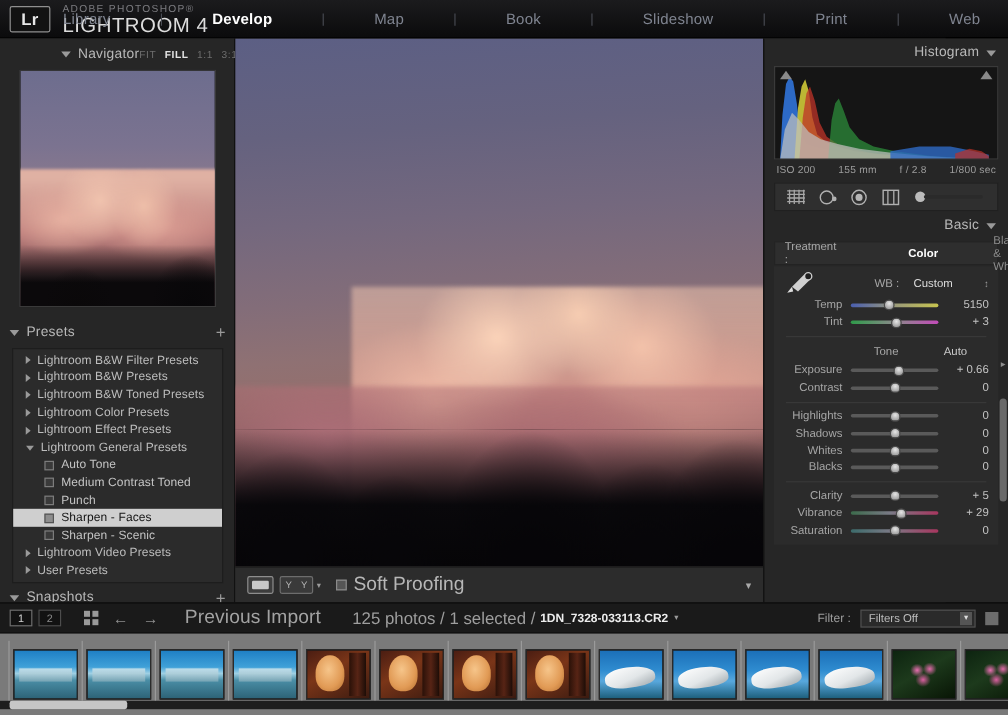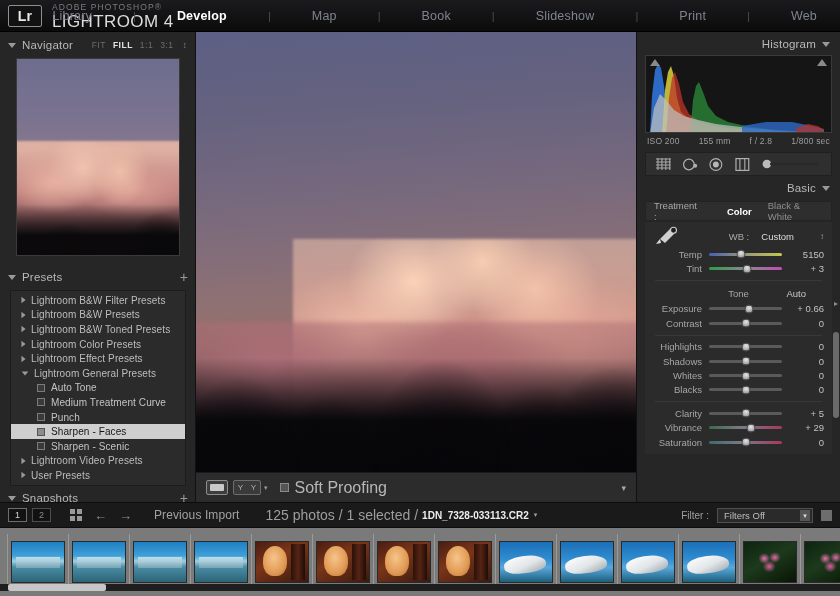--- a/index.html
+++ b/index.html
@@ -35,21 +35,21 @@
   .modules { position: absolute; right: 14px; top: 0; height: 32px; display: flex; align-items: center; gap: 32px; }
   .mod {
     font-size: 12.5px; color: #7f8490; padding: 0 9px; cursor: default; letter-spacing: .2px;
   }
   .mod.active { color: #fff; font-weight: bold; }
   .mod-sep { color: #4a4d55; font-size: 11px; }
 
   
   .left-panel {
     position: absolute; left: 0; top: 32px; width: 196px; height: 470px;
-    background: #262626; border-right: 1px solid #111;
+    background: #262626; border-right: 1px solid #111; padding-left: 43px;
   }
   .panel-head {
     position: relative; height: 18px; margin: 4px 8px 0 8px;
     display: flex; align-items: center;
   }
   .tri {
     width: 0; height: 0; margin-right: 6px;
     border-left: 4.5px solid transparent; border-right: 4.5px solid transparent;
     border-top: 5px solid #9a9a9a;
   }
@@ -227,21 +227,21 @@
   .tools-row {
     margin: 6px 8px 0 8px; height: 24px; background: #2f2f2f;
     border: 1px solid #202020; display: flex; align-items: center;
     gap: 10px; padding: 0 9px;
   }
   .ti { opacity: .88; }
 
   .treatment {
     margin: 4px 8px 0 8px; height: 20px; background: #2e2e2e;
     border: 1px solid #232323; display: flex; align-items: center;
-    font-size: 9.5px; color: #a8a8a8; padding: 0 8px;
+    font-size: 9.5px; color: #a8a8a8; padding: 0 8px; gap: 30px;
   }
   .treatment .t-label { margin-right: 22px; }
   .treatment .t-opt { color: #8d8d8d; padding: 0 8px; }
   .treatment .t-opt.active { color: #ffffff; font-weight: bold; }
 
   .basic-body { margin: 1px 8px 0 8px; background: #2b2b2b; padding: 3px 0 5px 0; }
   .wb-row { display: flex; align-items: center; height: 22px; padding: 0 8px; }
   .eyedrop { width: 26px; }
   .wb-label { margin-left: auto; font-size: 9.5px; color: #a8a8a8; margin-right: 12px; }
   .wb-val { font-size: 9.5px; color: #dcdcdc; margin-right: 26px; }
@@ -295,21 +295,21 @@
   }
   .pg-box {
     width: 19px; height: 14px; border: 1px solid #6e6e6e; background: #121212;
     color: #d2d2d2; font-size: 9px; text-align: center; line-height: 13px;
     margin-right: 5px;
   }
   .pg-box.dim { border-color: #4d4d4d; color: #8a8a8a; }
   .grid-ico { margin-left: 14px; display: grid; grid-template-columns: 5px 5px; gap: 2px; }
   .grid-ico span { width: 5px; height: 5px; background: #9a9a9a; }
   .arw { color: #8f8f8f; font-size: 13px; margin-left: 12px; }
-  .strip-text { font-size: 12px; color: #a2a2a2; margin-left: 22px; letter-spacing: .1px; text-align: right; }
+  .strip-text { font-size: 16px; color: #a2a2a2; margin-left: 22px; letter-spacing: .1px; text-align: right; }
   .strip-count { font-size: 14px; color: #9e9e9e; margin-left: 26px; }
   .strip-file { font-size: 10px; color: #ededed; font-weight: bold; }
   .strip-file-caret { color: #9a9a9a; font-size: 7px; margin-left: 5px; }
   .filter-wrap { margin-left: auto; display: flex; align-items: center; }
   .filter-label { font-size: 10px; color: #9e9e9e; margin-right: 8px; }
   .filter-sel {
     width: 96px; height: 15px; background: #2a2a2a; border: 1px solid #4f4f4f;
     font-size: 9.5px; color: #bdbdbd; line-height: 13px; padding-left: 6px;
     position: relative;
   }
@@ -462,21 +462,21 @@
         <div class="preset-row">
           <span class="tri"></span>
           <span>Lightroom General Presets</span>
         </div>
         <div class="preset-row child">
           <span class="pchip"></span>
           <span>Auto Tone</span>
         </div>
         <div class="preset-row child">
           <span class="pchip"></span>
-          <span>Medium Treatment Curve</span>
+          <span>Medium Contrast Toned</span>
         </div>
         <div class="preset-row child">
           <span class="pchip"></span>
           <span>Punch</span>
         </div>
         <div class="preset-row child selected">
           <span class="pchip"></span>
           <span>Sharpen - Faces</span>
         </div>
         <div class="preset-row child">

